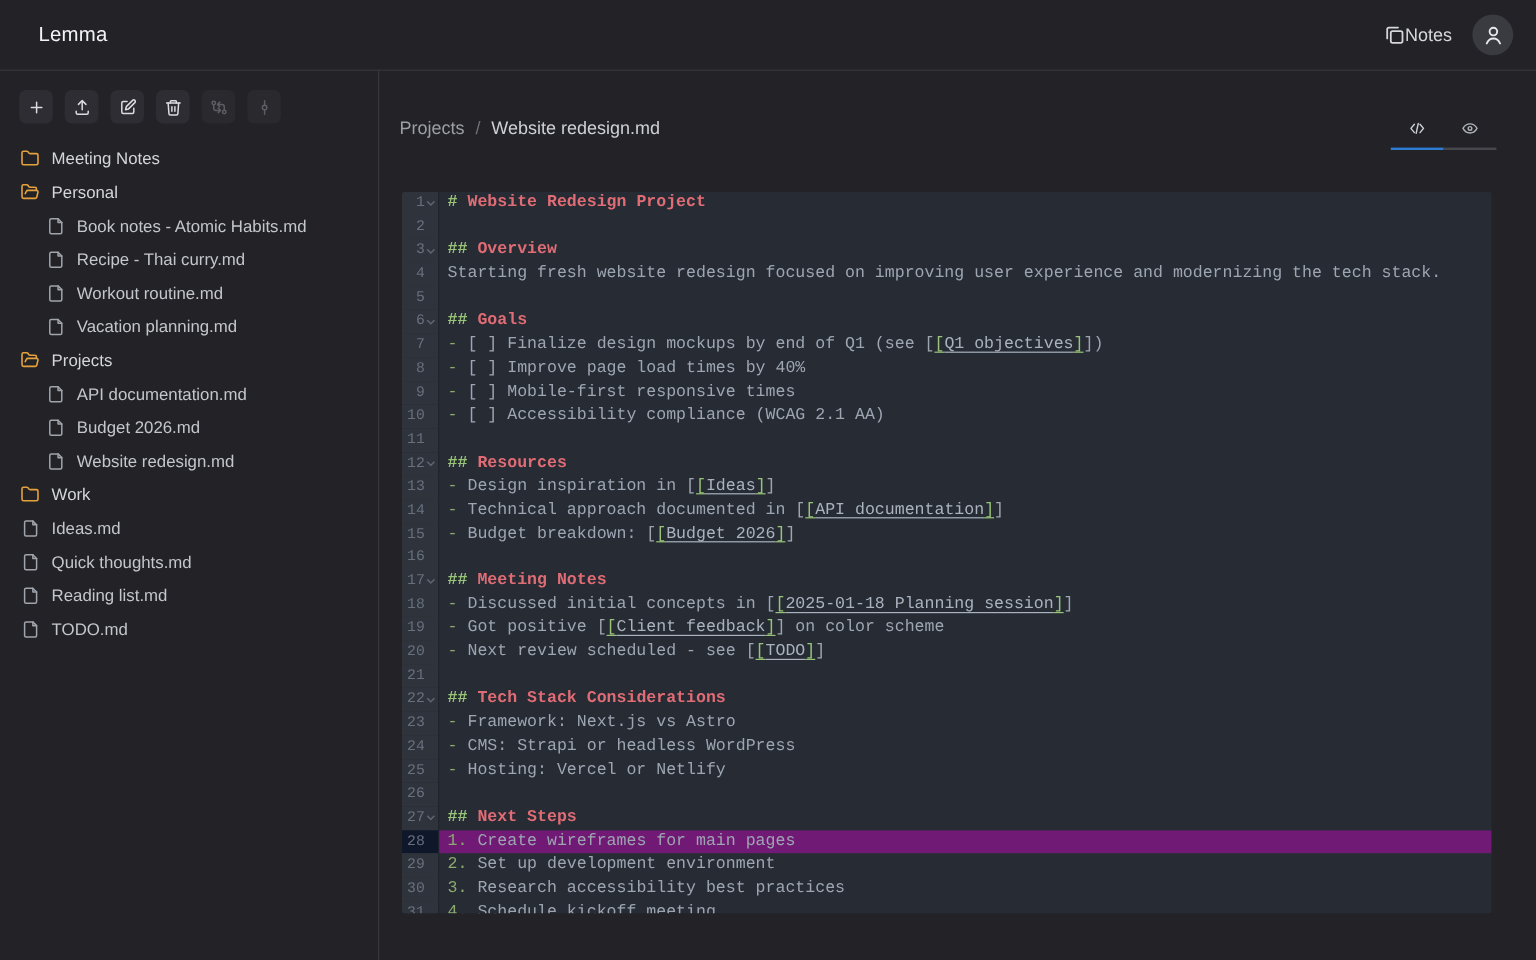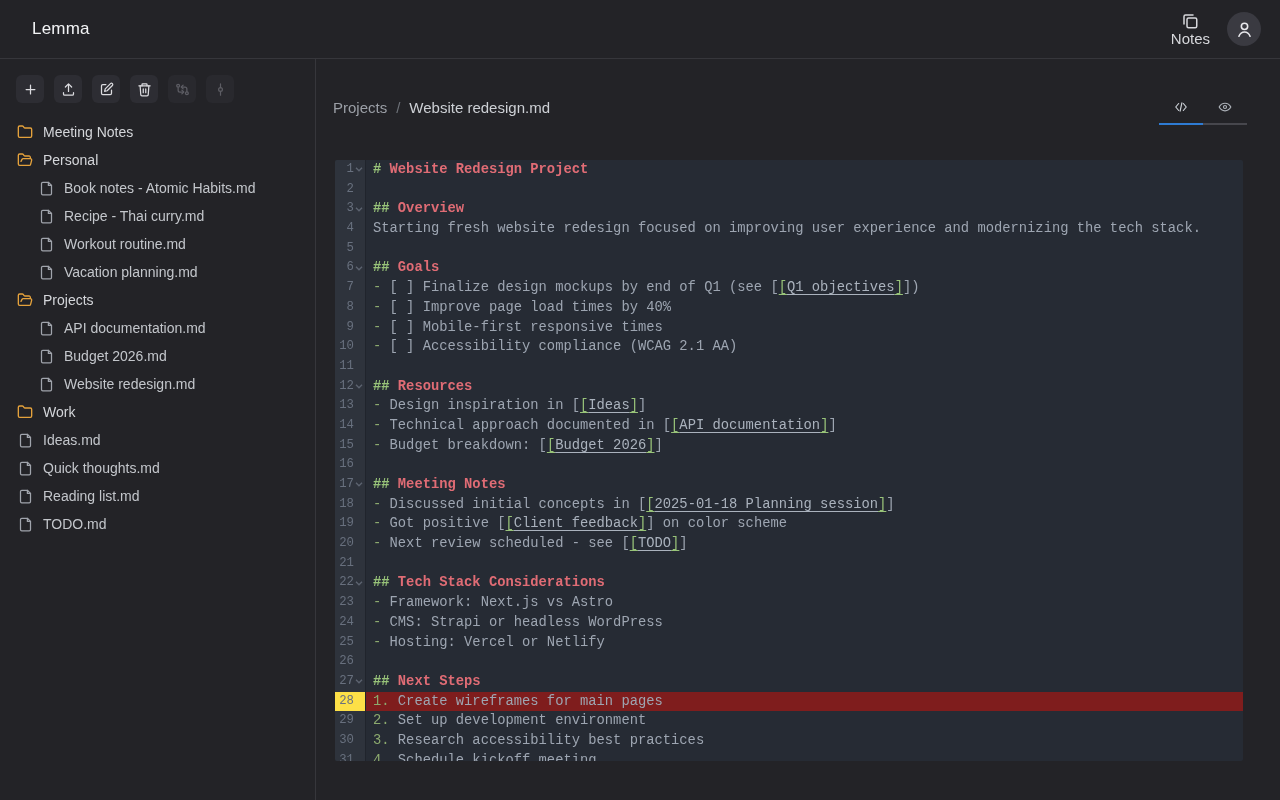--- a/index.html
+++ b/index.html
@@ -5,21 +5,21 @@
   * { margin:0; padding:0; box-sizing:border-box; }
   html,body { width:1280px; height:800px; overflow:hidden; }
   body { background:#232327; font-family:"Liberation Sans", sans-serif; }
 
   
   .topbar { height:59px; border-bottom:1px solid #36363b; display:flex; align-items:center;
             padding:0 19px 0 32px; background:#232327; }
   .app-title { font-size:17px; font-weight:400; color:#f2f3f5; letter-spacing:.2px; }
   .topbar-right { margin-left:auto; display:flex; align-items:center; gap:17px; }
   .notes-btn { display:flex; align-items:center; gap:0; background:none; border:none;
-               color:#d6d7db; font-size:15px; font-family:inherit; cursor:pointer;flex-direction:column; }
+               color:#d6d7db; font-size:15px; font-family:inherit; cursor:pointer; }
   .avatar-btn { width:34px; height:34px; border-radius:50%; background:#3a3a41; border:none;
                 display:flex; align-items:center; justify-content:center; cursor:pointer; }
 
   
   .layout { display:flex; height:741px; }
   .sidebar { width:316px; flex-shrink:0; border-right:1px solid #36363b; padding-top:16px; }
   .main { position:relative; flex:1; }
 
   
   .side-toolbar { display:flex; gap:10px; padding:0 16px; margin-bottom:15px; }
@@ -55,22 +55,22 @@
   .editor { position:absolute; left:19px; top:101px; width:908px; height:601px;
             background:#262b34; overflow:hidden; border-radius:2px;
             font-family:"Liberation Mono","DejaVu Sans Mono",monospace;
             font-size:13.8px; line-height:19.7px; cursor:text; }
   .ed-line { display:flex; height:19.7px; }
   .gutter { width:31px; flex-shrink:0; background:#2e333c; border-right:1px solid #20242c;
             display:flex; align-items:center; justify-content:flex-end; padding-right:1px; }
   .lnum { color:#68707e; font-size:12.3px; }
   .fold-slot { width:10px; display:flex; justify-content:center; align-items:center; }
   .lcode { flex:1; padding-left:7px; white-space:pre; color:#9da5b1; }
-  .ed-line.active .lcode { background:#7f1d1d; }
-  .ed-line.active .gutter { background:#fde047; }
+  .ed-line.active .lcode { background:#701a75; }
+  .ed-line.active .gutter { background:#0f172a; }
   .tok-hash { color:#98c379; font-weight:700; }
   .tok-head { color:#e06c75; font-weight:700;margin-top:14px; }
   .tok-text { color:#9da5b1; }
   .tok-num  { color:#8caa6e; }
   .tok-link { color:#aab2bd; text-decoration:underline; text-underline-offset:3px; cursor:pointer;text-align:right; }
   .tok-lb   { color:#98c379; text-decoration:underline; text-underline-offset:3px; }
 </style>
 </head>
 <body>
 

